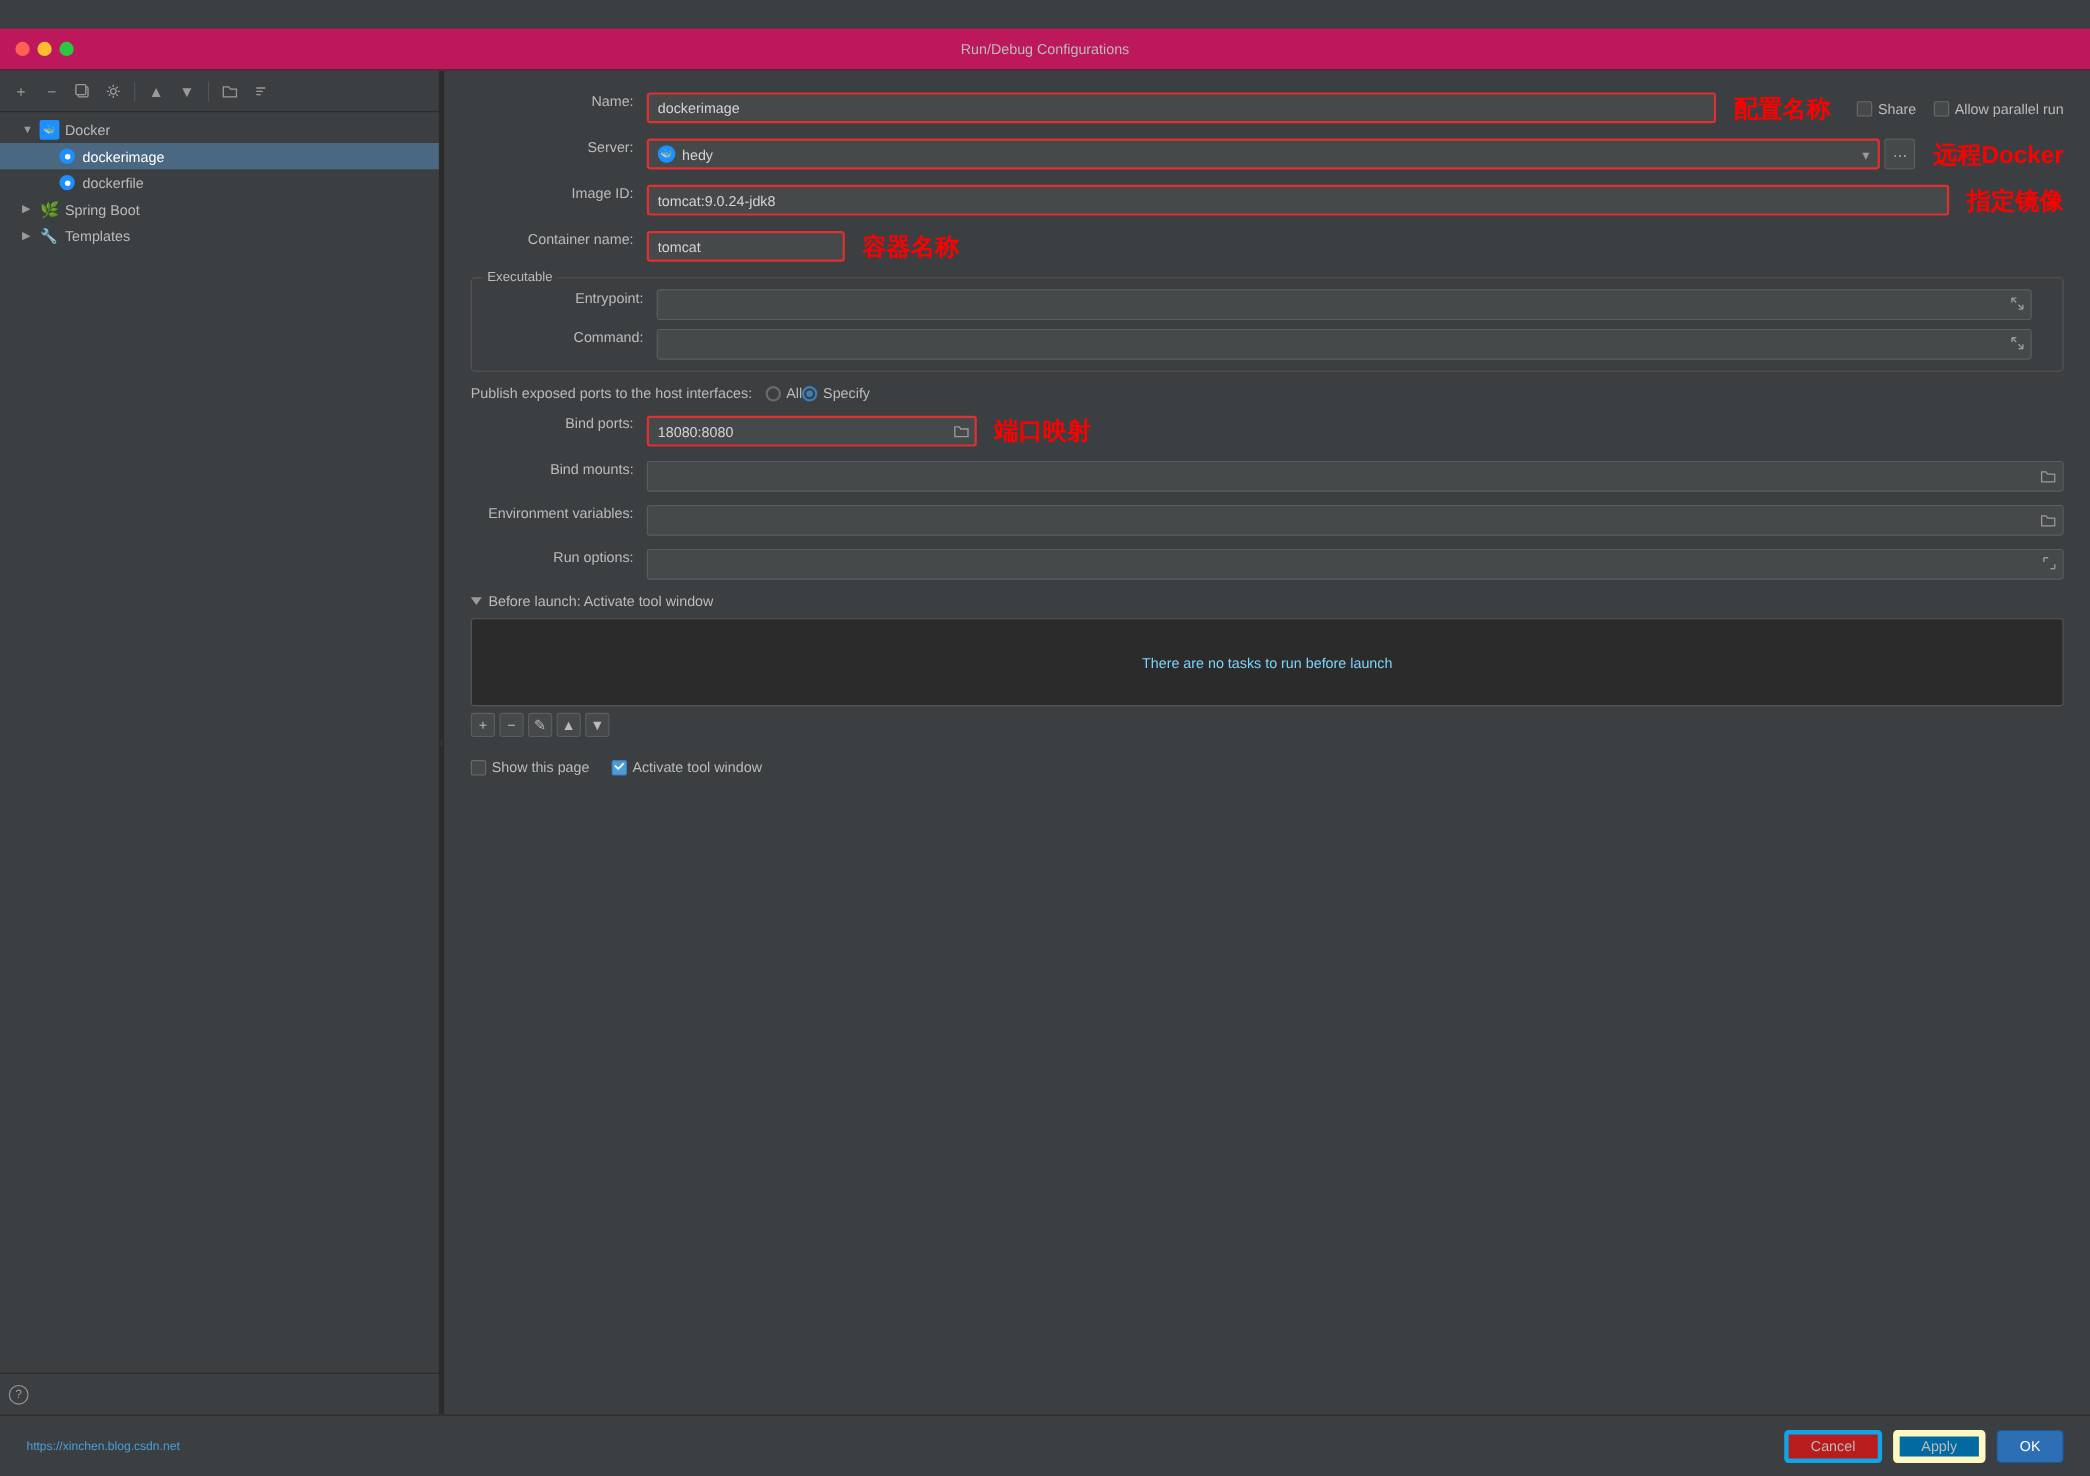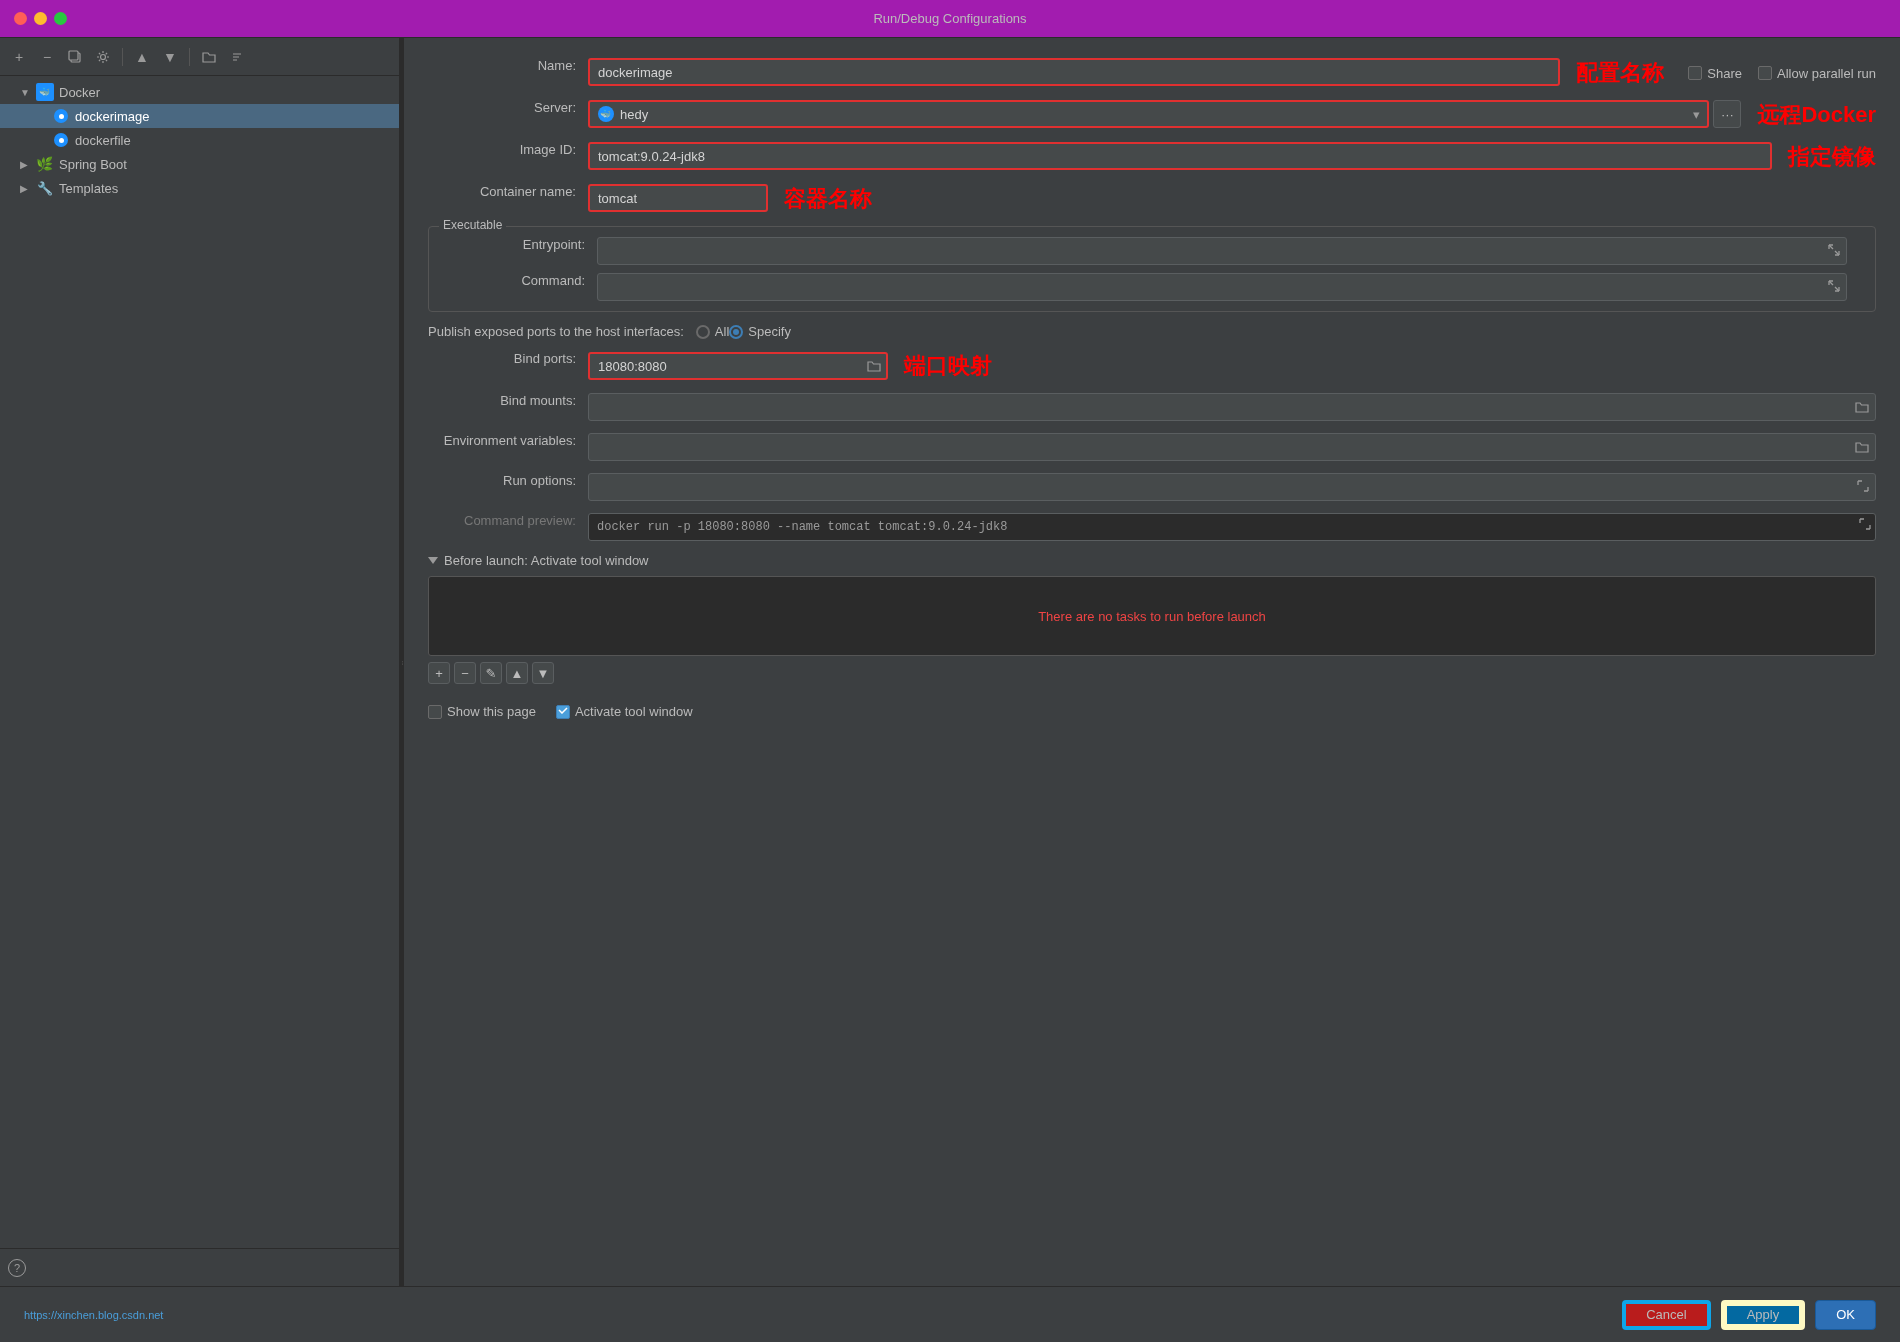--- a/index.html
+++ b/index.html
@@ -9,27 +9,28 @@
       font-size: 13px;
       color: #bbb;
       width: 1900px;
       height: 1342px;
       overflow: hidden;
       display: flex;
       flex-direction: column;
     }
     
     .title-bar {
-      background: #a21caf;
+      background: #be185d;
       height: 38px;
       display: flex;
       align-items: center;
       justify-content: center;
       position: relative;
       border-bottom: 1px solid #2b2b2b;
+      margin-top: 26px;
     }
     .title-bar-buttons {
       position: absolute;
       left: 14px;
       display: flex;
       gap: 7px;
     }
     .tb-btn {
       width: 13px; height: 13px;
       border-radius: 50%;
@@ -343,21 +344,21 @@
       border-top: 7px solid #9a9a9a;
     }
     .before-launch-content {
       background: #2b2b2b;
       border: 1px solid #555;
       border-radius: 3px;
       min-height: 80px;
       display: flex;
       align-items: center;
       justify-content: center;
-      color: #ef4444;
+      color: #7dd3fc;
       font-size: 13px;
       margin-left: 0;
     }
     .launch-toolbar {
       display: flex;
       align-items: center;
       gap: 4px;
       margin-top: 6px;
     }
     .launch-tb-btn {
@@ -677,31 +678,20 @@
       <div class="input-with-icon">
         <input type="text" class="form-input full-row-input" value="" style="">
         <div class="input-expand-btn">
           <svg width="12" height="12" viewBox="0 0 12 12" fill="none">
             <path d="M1 1h4M1 1v4M11 11H7M11 11V7" stroke="#9a9a9a" stroke-width="1.3"></path>
           </svg>
         </div>
       </div>
     </div>
 
-    <div class="form-row">
-      <span class="form-label" style="color:#777;">Command preview:</span>
-      <div class="command-preview-input">
-        <span style="overflow:hidden; white-space:nowrap; text-overflow:ellipsis;">docker run -p 18080:8080 --name tomcat tomcat:9.0.24-jdk8</span>
-        <div style="position:absolute; right:4px; top:4px; cursor:pointer; color:#9a9a9a;">
-          <svg width="12" height="12" viewBox="0 0 12 12" fill="none">
-            <path d="M1 1h4M1 1v4M11 11H7M11 11V7" stroke="#9a9a9a" stroke-width="1.3"></path>
-          </svg>
-        </div>
-      </div>
-    </div>
 
     <div class="before-launch-section">
       <div class="before-launch-header">
         <div class="triangle-down"></div>
         <span>Before launch: Activate tool window</span>
       </div>
       <div class="before-launch-content">
         <span>There are no tasks to run before launch</span>
       </div>
       <div class="launch-toolbar">

